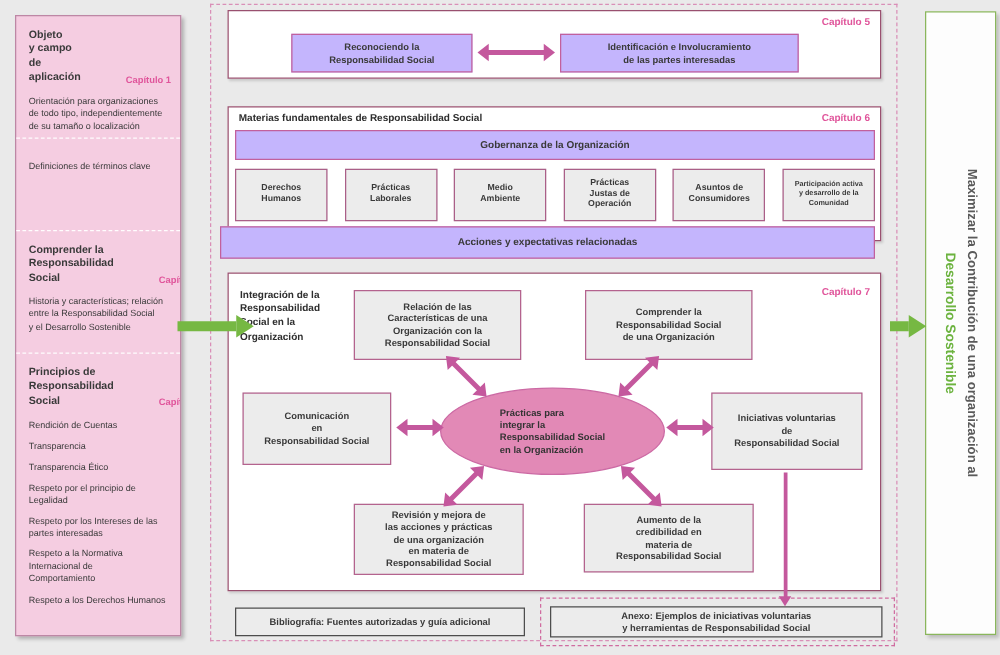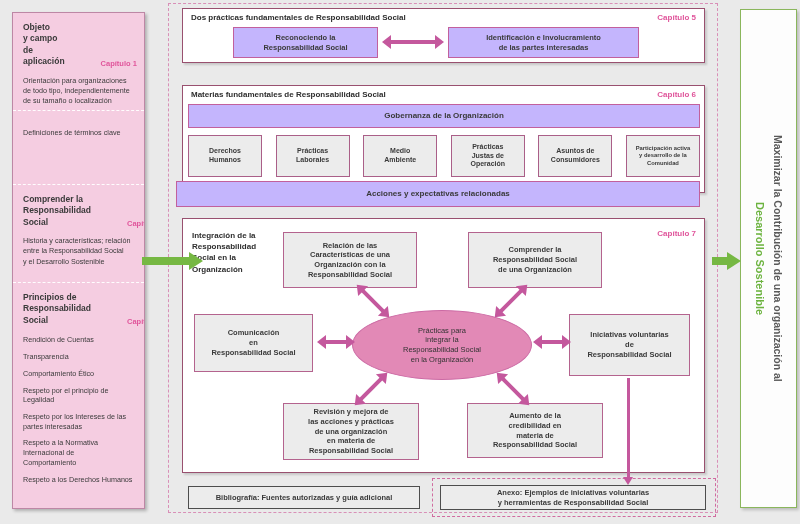--- a/index.html
+++ b/index.html
@@ -40,22 +40,22 @@
   #core-row { position:absolute; left:188px; top:135px; width:512px; height:42px;
     display:flex; justify-content:space-between; z-index:2; }
   .core-box { position:relative; width:74px; height:42px; background:#ececec; border:1px solid #aa5f88;
     display:flex; align-items:center; justify-content:center; text-align:center;
     font-size:7px; font-weight:bold; color:#3a3a3a; line-height:1.25; }
   .core-box.tiny { font-size:5.8px; }
 
   
   #ellipse { position:absolute; left:352px; top:310px; width:180px; height:70px;
     background:#e289b6; border:1.5px solid #cc6aa4; border-radius:50%;
-    display:flex; align-items:center; justify-content:center; text-align:center;
-    font-size:7.5px; font-weight:normal; color:#333; line-height:1.3; z-index:3; }
+    display:flex; align-items:center; justify-content:center; 
+    font-size:7.5px; font-weight:bold; color:#333; line-height:1.3; z-index:3; }
 
   
   .pda { position:absolute; height:4px; background:#c4589d; z-index:4; }
   .pda::before { content:''; position:absolute; left:-8px; top:-5px;
     border-right:9px solid #c4589d; border-top:7px solid transparent; border-bottom:7px solid transparent; }
   .pda::after { content:''; position:absolute; right:-8px; top:-5px;
     border-left:9px solid #c4589d; border-top:7px solid transparent; border-bottom:7px solid transparent; }
 
   
   #annex-arrow { position:absolute; left:627px; top:378px; width:2.5px; height:100px;
@@ -117,36 +117,35 @@
     </div>
     <div class="lp-section" style="flex:1">
       <div class="lp-head">
         <div class="lp-title pre">Principios de
 Responsabilidad
 Social</div>
         <div class="lp-chap">Capítulo 4</div>
       </div>
       <div class="lp-item pre" style="margin-top:9px">Rendición de Cuentas</div>
       <div class="lp-item pre">Transparencia</div>
-      <div class="lp-item pre">Comportamiento Ético</div>
+      <div class="lp-item pre">Transparencia Ético</div>
       <div class="lp-item pre">Respeto por el principio de
 Legalidad</div>
       <div class="lp-item pre">Respeto por los Intereses de las
 partes interesadas</div>
       <div class="lp-item pre">Respeto a la Normativa
 Internacional de
 Comportamiento</div>
       <div class="lp-item pre">Respeto a los Derechos Humanos</div>
     </div>
   </div>
 
   <div id="mid-frame"></div>
 
   <div class="container" style="left:182px; top:8px; width:523px; height:55px;">
-    <div class="sec-title">Dos prácticas fundamentales de Responsabilidad Social</div>
     <div class="sec-chap">Capítulo 5</div>
   </div>
   <div class="pink-box pre" style="left:233px; top:27px; width:145px; height:31px;">Reconociendo la
 Responsabilidad Social</div>
   <div class="pink-box pre" style="left:448px; top:27px; width:191px; height:31px;">Identificación e Involucramiento
 de las partes interesadas</div>
   <div class="pda" style="left:390px; top:40px; width:46px;"></div>
 
   <div class="container" style="left:182px; top:85px; width:523px; height:108px;">
     <div class="sec-title">Materias fundamentales de Responsabilidad Social</div>

